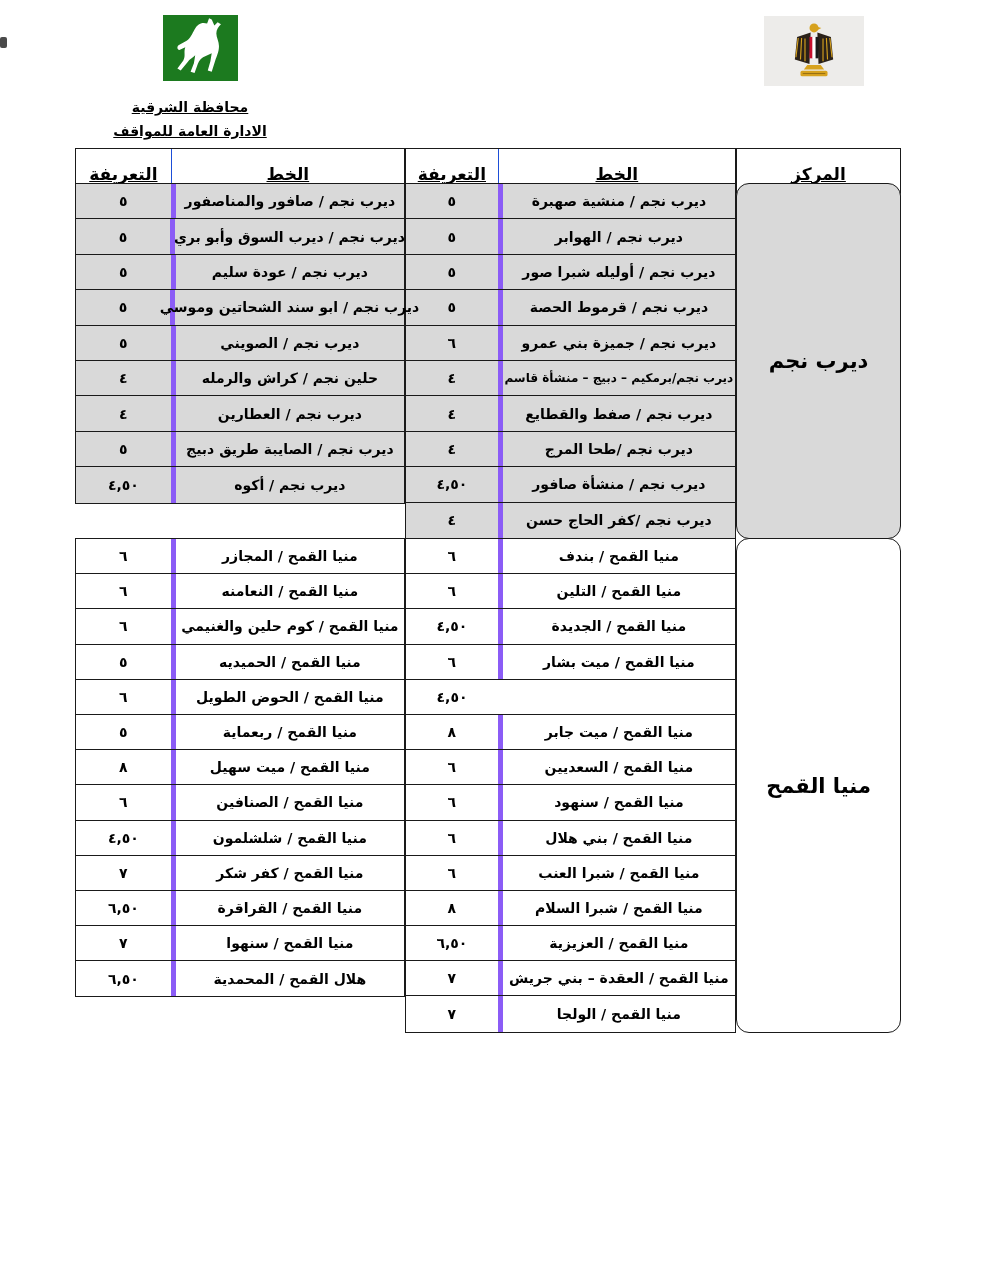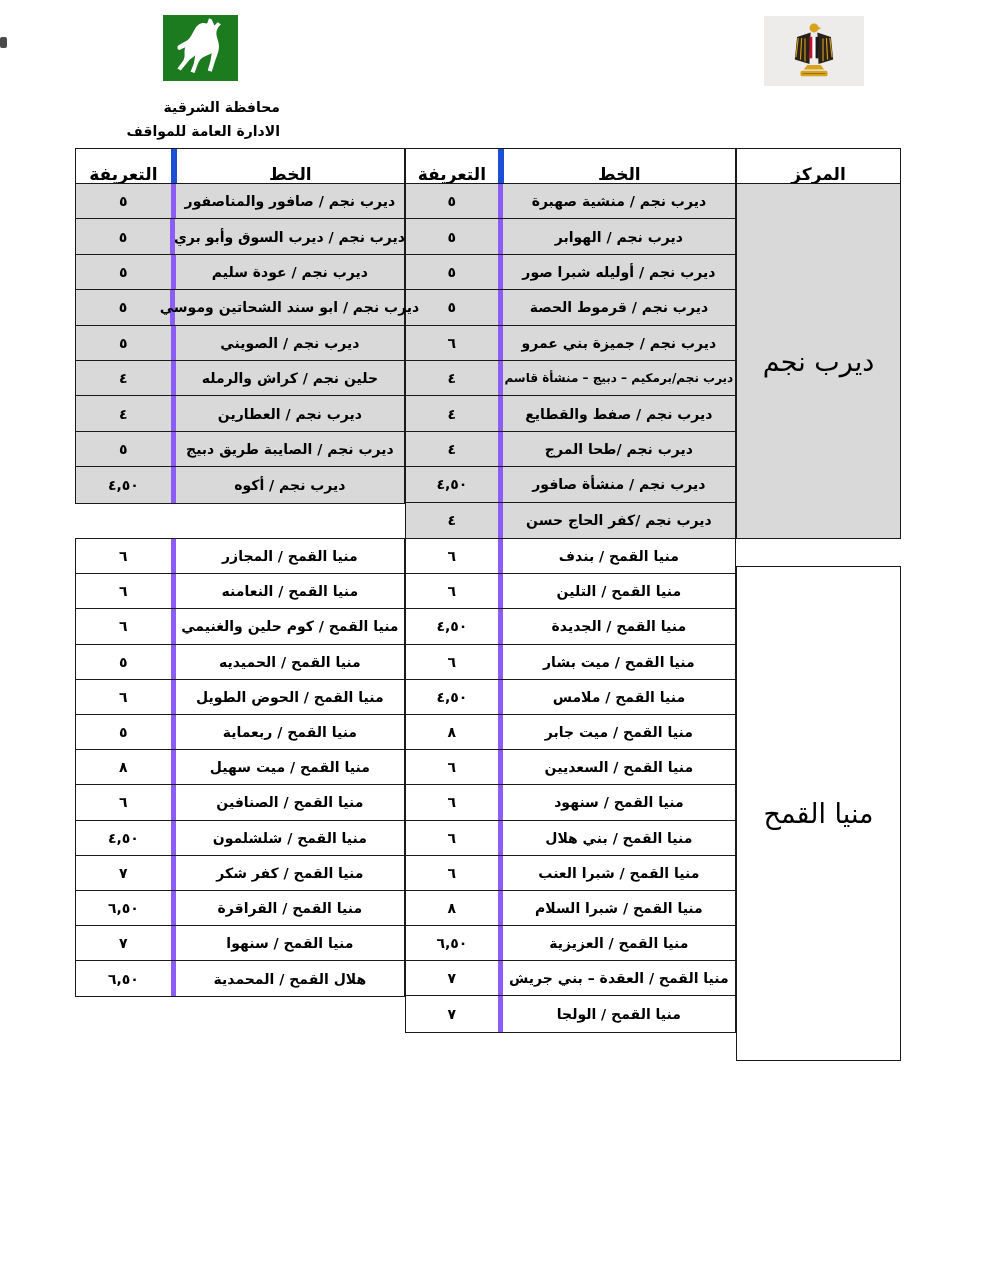--- a/index.html
+++ b/index.html
@@ -11,42 +11,42 @@
   }
   .speck { position:absolute; left:0; top:37px; width:7px; height:11px; background:#4a4a4a; border-radius:2px; }
 
   
   .horse-logo { position:absolute; left:163px; top:15px; width:75px; height:66px; background:#1c7a1f; }
   .horse-logo svg { width:100%; height:100%; display:block; }
   .eagle-emblem { position:absolute; left:764px; top:16px; width:100px; height:70px; background:#edecea; display:flex; align-items:center; justify-content:center; }
   .eagle-emblem svg { width:58px; height:62px; display:block; }
 
   
-  .titles { position:absolute; left:100px; top:99px; width:180px; text-align:right; direction:rtl; }
+  .titles { position:absolute; left:100px; top:99px; width:180px; text-align:center; direction:rtl;text-decoration:underline; }
   .titles .t1 { font-size:14px; font-weight:bold; }
   .titles .t2 { font-size:14px; font-weight:bold; margin-top:8px; }
 
   
   .sched { position:absolute; left:75px; top:148px; width:826px; height:885px; direction:ltr; }
   .blk { position:absolute; border:1px solid #1a1a1a; background:#fff; }
-  .hdr { display:flex; height:52px; border-bottom-width:2px; }
+  .hdr { display:flex; height:52px; border-bottom-width:2px;text-decoration:underline; }
   .hdr .hcell { display:flex; align-items:center; justify-content:center; font-weight:bold; font-size:17px; direction:rtl; }
-  .hdr .hcell + .hcell { border-left:6px solid #1d4ed8; }
+  .hdr .hcell + .hcell { border-left:1px solid #1d4ed8; }
 
   .rows .row { display:flex; height:35.4px; border-bottom:1px solid #1a1a1a; }
   .sec2 .row { height:35.2px; }
   .rows .row:last-child { border-bottom:none; }
   .cell { display:flex; align-items:center; justify-content:center; }
   .cell.tariff { font-weight:bold; font-size:14px; direction:ltr; }
   .cell.line { border-left:5px solid #8b5cf6; font-weight:bold; font-size:14px; direction:rtl; white-space:nowrap; }
   .cell.line.small { font-size:12px; }
   .gray { background:#d9d9d9; }
   .gray .row { background:#d9d9d9; }
 
-  .centercell { display:flex; align-items:center; justify-content:center; font-weight:normal; font-size:27px; direction:rtl; }
+  .centercell { display:flex; align-items:center; justify-content:center; font-weight:bold; font-size:21px; direction:rtl;border-radius:13px; }
 
   
   .w-t1 { width:95px; }  .w-l1 { width:234px; }
   .w-t2 { width:92px; }  .w-l2 { width:238px; }
 </style>
 </head>
 <body>
 
 <div class="page">
 
@@ -209,21 +209,20 @@
     <div class="cell line w-l2">منيا القمح / الجديدة</div>
   </div>
 
   <div class="row">
     <div class="cell tariff w-t2">٦</div>
     <div class="cell line w-l2">منيا القمح / ميت بشار</div>
   </div>
 
   <div class="row">
     <div class="cell tariff w-t2">٤,٥٠</div>
-    <div class="cell line w-l2">منيا القمح / ملامس</div>
   </div>
 
   <div class="row">
     <div class="cell tariff w-t2">٨</div>
     <div class="cell line w-l2">منيا القمح / ميت جابر</div>
   </div>
 
   <div class="row">
     <div class="cell tariff w-t2">٦</div>
     <div class="cell line w-l2">منيا القمح / السعديين</div>
@@ -323,16 +322,16 @@
   <div class="row">
     <div class="cell tariff w-t1">٧</div>
     <div class="cell line w-l1">منيا القمح / سنهوا</div>
   </div>
 
   <div class="row">
     <div class="cell tariff w-t1">٦,٥٠</div>
     <div class="cell line w-l1">هلال القمح / المحمدية</div>
   </div>
 </div>
-    <div class="blk centercell" style="left:661px; top:390px; width:165px; height:495px;margin-top:28px;">منيا القمح</div>
+    <div class="blk centercell" style="left:661px; top:390px; width:165px; height:495px;">منيا القمح</div>
 
   </div>
 </div>
 
 </body></html>

